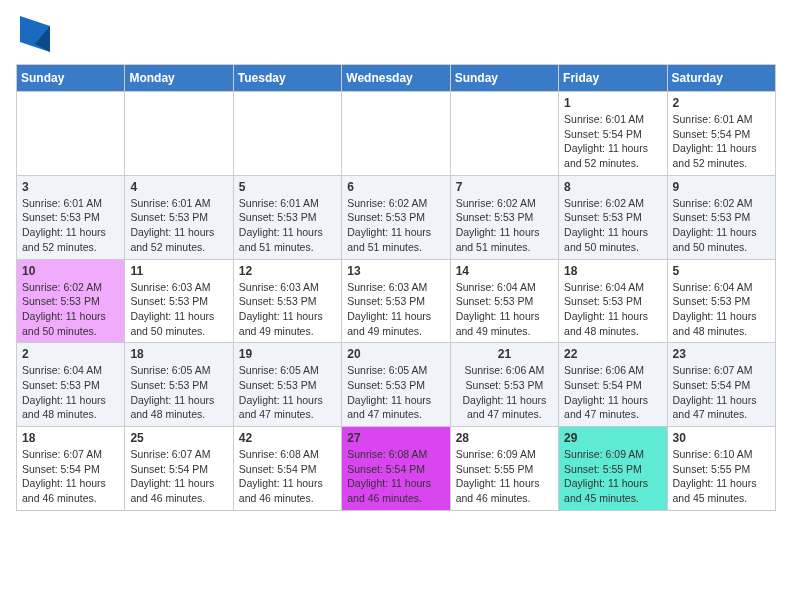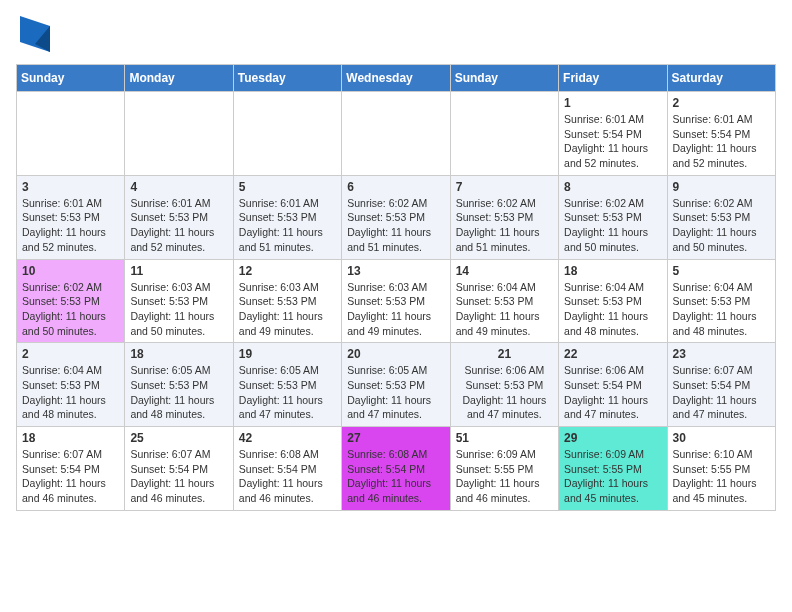--- a/index.html
+++ b/index.html
@@ -225,21 +225,21 @@
         </td>
         <td style="background: rgb(255, 255, 255);">
           <span class="day-number">42</span>
           <div class="day-info">Sunrise: 6:08 AM<br>Sunset: 5:54 PM<br>Daylight: 11 hours and 46 minutes.</div>
         </td>
         <td style="background: #d946ef;">
           <span class="day-number">27</span>
           <div class="day-info">Sunrise: 6:08 AM<br>Sunset: 5:54 PM<br>Daylight: 11 hours and 46 minutes.</div>
         </td>
         <td style="background: rgb(255, 255, 255);">
-          <span class="day-number">51</span>
+          <span class="day-number">28</span>
           <div class="day-info">Sunrise: 6:09 AM<br>Sunset: 5:55 PM<br>Daylight: 11 hours and 46 minutes.</div>
         </td>
         <td style="background: #5eead4;">
           <span class="day-number">29</span>
           <div class="day-info">Sunrise: 6:09 AM<br>Sunset: 5:55 PM<br>Daylight: 11 hours and 45 minutes.</div>
         </td>
         <td style="background: rgb(255, 255, 255);">
           <span class="day-number">30</span>
           <div class="day-info">Sunrise: 6:10 AM<br>Sunset: 5:55 PM<br>Daylight: 11 hours and 45 minutes.</div>
         </td>

